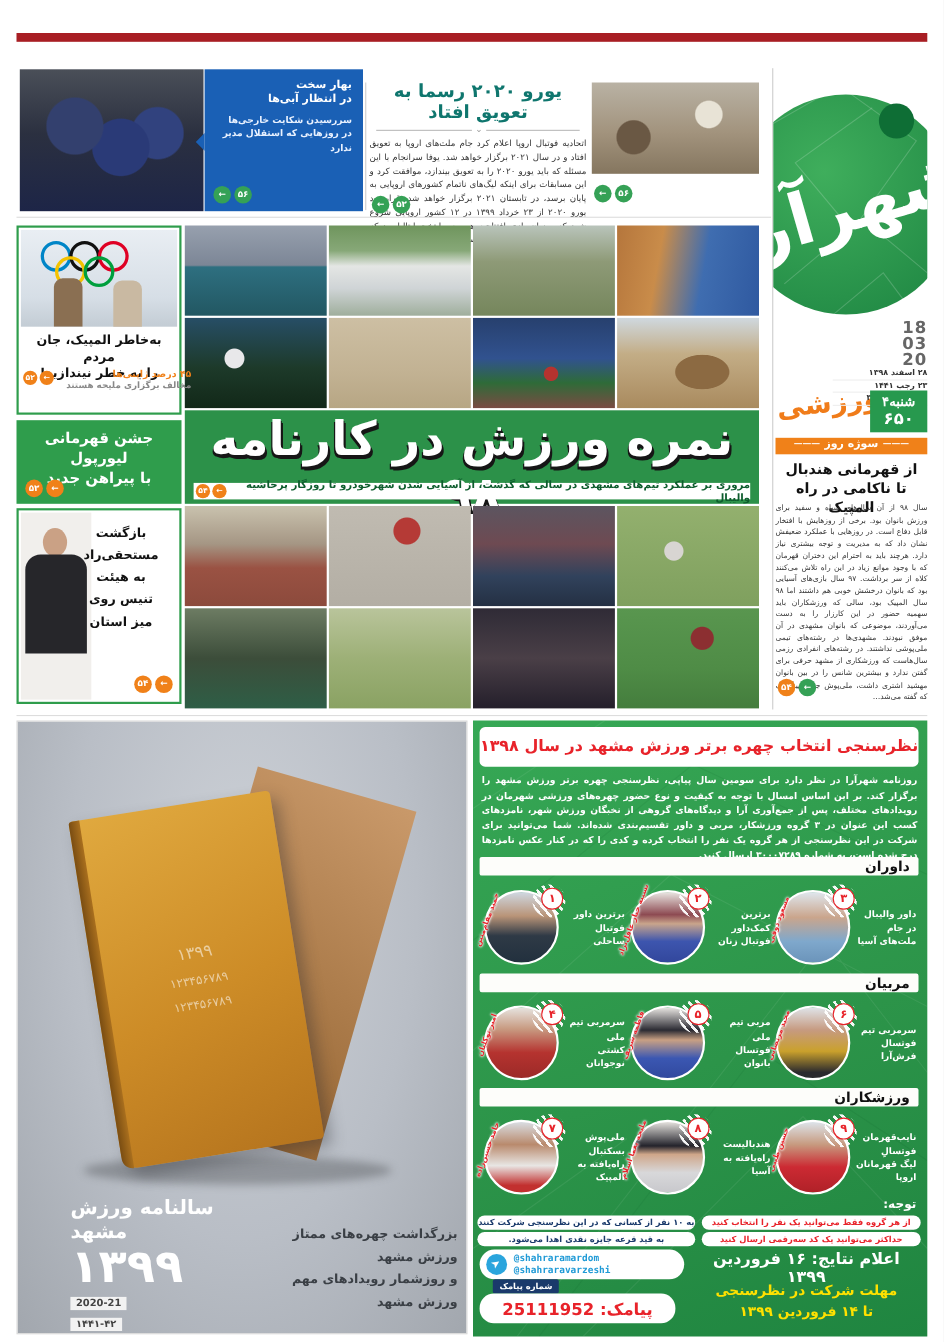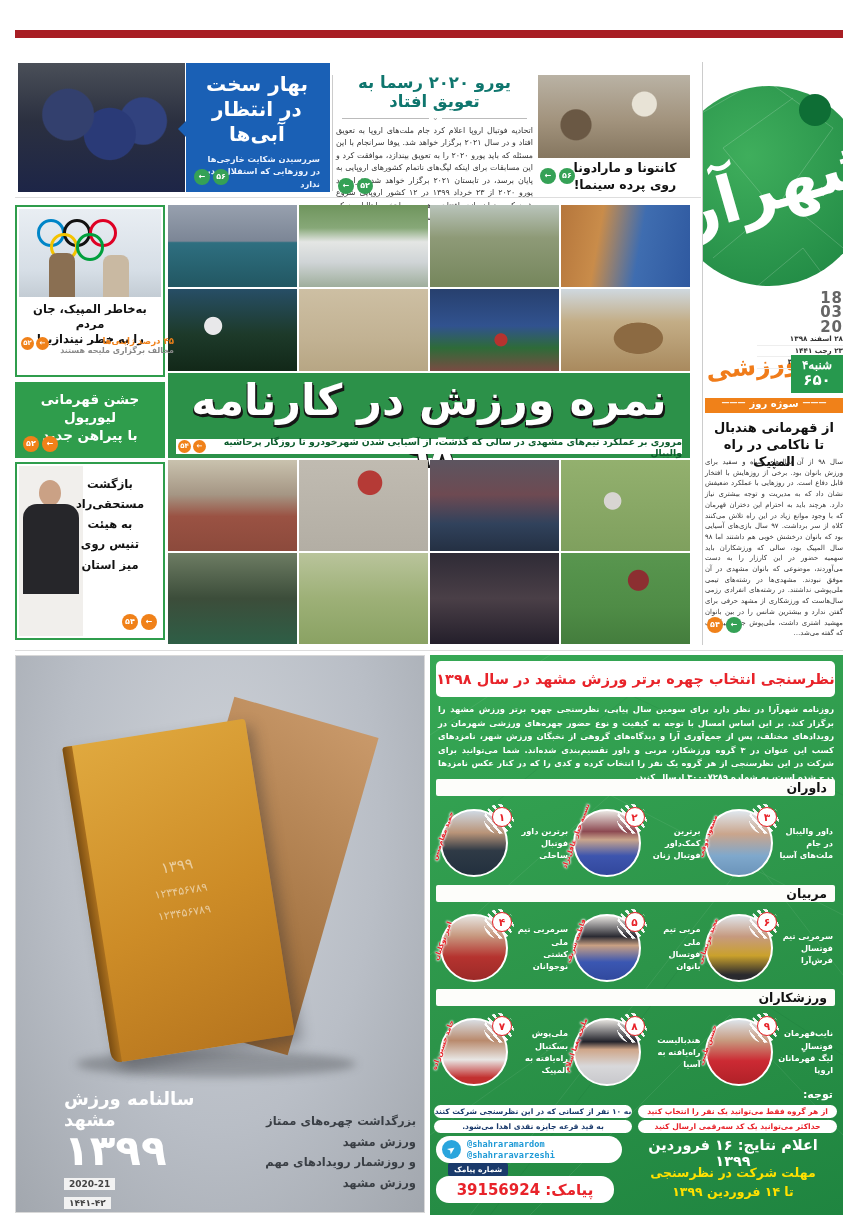--- a/index.html
+++ b/index.html
@@ -20,21 +20,21 @@
   
   .est-photo{position:absolute;left:18px;top:63px;width:167px;height:129px;
      background:radial-gradient(circle at 30% 40%,#33406e 0 18%,transparent 19%),
                 radial-gradient(circle at 55% 55%,#2a3a77 0 22%,transparent 23%),
                 radial-gradient(circle at 75% 45%,#31427e 0 16%,transparent 17%),
                 linear-gradient(180deg,#4a4f58 0%,#2b3040 45%,#1d2547 100%);}
   .est-box{position:absolute;left:186px;top:63px;width:144px;height:129px;background:#1a60b5;color:#fff;
      padding:9px 10px 6px 8px;box-sizing:border-box;text-align:right;}
   .est-box .notch{position:absolute;left:-8px;top:58px;width:0;height:0;border-top:8px solid transparent;
      border-bottom:8px solid transparent;border-right:8px solid #1a60b5;}
-  .est-h{font-size:20px;font-weight:bold;line-height:1.25;text-align:center;}
+  .est-h{font-size:10px;font-weight:bold;line-height:1.25;}
   .est-s{font-size:8.3px;font-weight:bold;margin-top:6px;line-height:1.5;color:#eaf2ff;}
   .est-badges{position:absolute;left:8px;bottom:7px;display:flex;gap:3px;}
 
   
   .euro{position:absolute;left:336px;top:73px;width:197px;height:119px;}
   .euro-h{font-size:16.5px;font-weight:bold;text-align:center;color:#0f766e;}
   .euro-div{position:relative;border-top:1px solid #bbb;margin:7px 6px 6px 6px;}
   .euro-div span{position:absolute;left:47%;top:-6px;background:#fff;padding:0 3px;color:#999;font-size:8px;}
   .euro-b{font-size:7.9px;text-align:justify;line-height:1.58;color:#333;}
   .euro-badges{position:absolute;left:2px;bottom:-2px;display:flex;gap:3px;}
@@ -224,24 +224,20 @@
         <span>⌄</span>
       </div>
     <div class="euro-b">اتحادیه فوتبال اروپا اعلام کرد جام ملت‌های اروپا به تعویق افتاد و در سال ۲۰۲۱ برگزار خواهد شد. یوفا سرانجام با این مسئله که باید یورو ۲۰۲۰ را به تعویق بیندازد، موافقت کرد و این مسابقات برای اینکه لیگ‌های ناتمام کشورهای اروپایی به پایان برسد، در تابستان ۲۰۲۱ برگزار خواهد شد. قرار بود یورو ۲۰۲۰ از ۲۳ خرداد ۱۳۹۹ در ۱۲ کشور اروپایی شروع شود که میزبان بازی افتتاحیه هم رم، پایتخت ایتالیا بود که بیشتر از همه کشورهای قاره سبز درگیر ویروس کروناست. اتحادیه فوتبال اروپا…</div>
     <div class="euro-badges">
       <span class="b bg">۵۲</span>
       <span class="b bg">←</span>
     </div>
   </div>
 
   <div class="cine-photo"></div>
-  <div class="cine-cap rtl">
-    <div>کانتونا و مارادونا</div>
-    <div>روی پرده سینما!</div>
-  </div>
   <div class="cine-badges">
     <span class="b bg">←</span>
     <span class="b bg">۵۶</span>
   </div>
 
   <div class="hline" style="left:15px;top:197px;width:686px;"></div>
   <div class="vline" style="left:702px;top:62px;height:583px;"></div>
 
   <svg class="mast-svg" viewBox="0 0 140 272">
     <defs>
@@ -545,16 +541,16 @@
         <div>@shahraravarzeshi</div>
       </span>
     </div>
 
     <div class="results rtl">اعلام نتایج: ۱۶ فروردین ۱۳۹۹</div>
     <div class="deadline rtl">
       <div>مهلت شرکت در نظرسنجی</div>
       <div>تا ۱۴ فروردین ۱۳۹۹</div>
     </div>
     <div class="sms-label rtl">شماره پیامک</div>
-    <div class="sms-box rtl">پیامک: 39156924</div>
+    <div class="sms-box rtl">پیامک: 25111952</div>
   </div>
 
 </div>
 
 </body></html>

